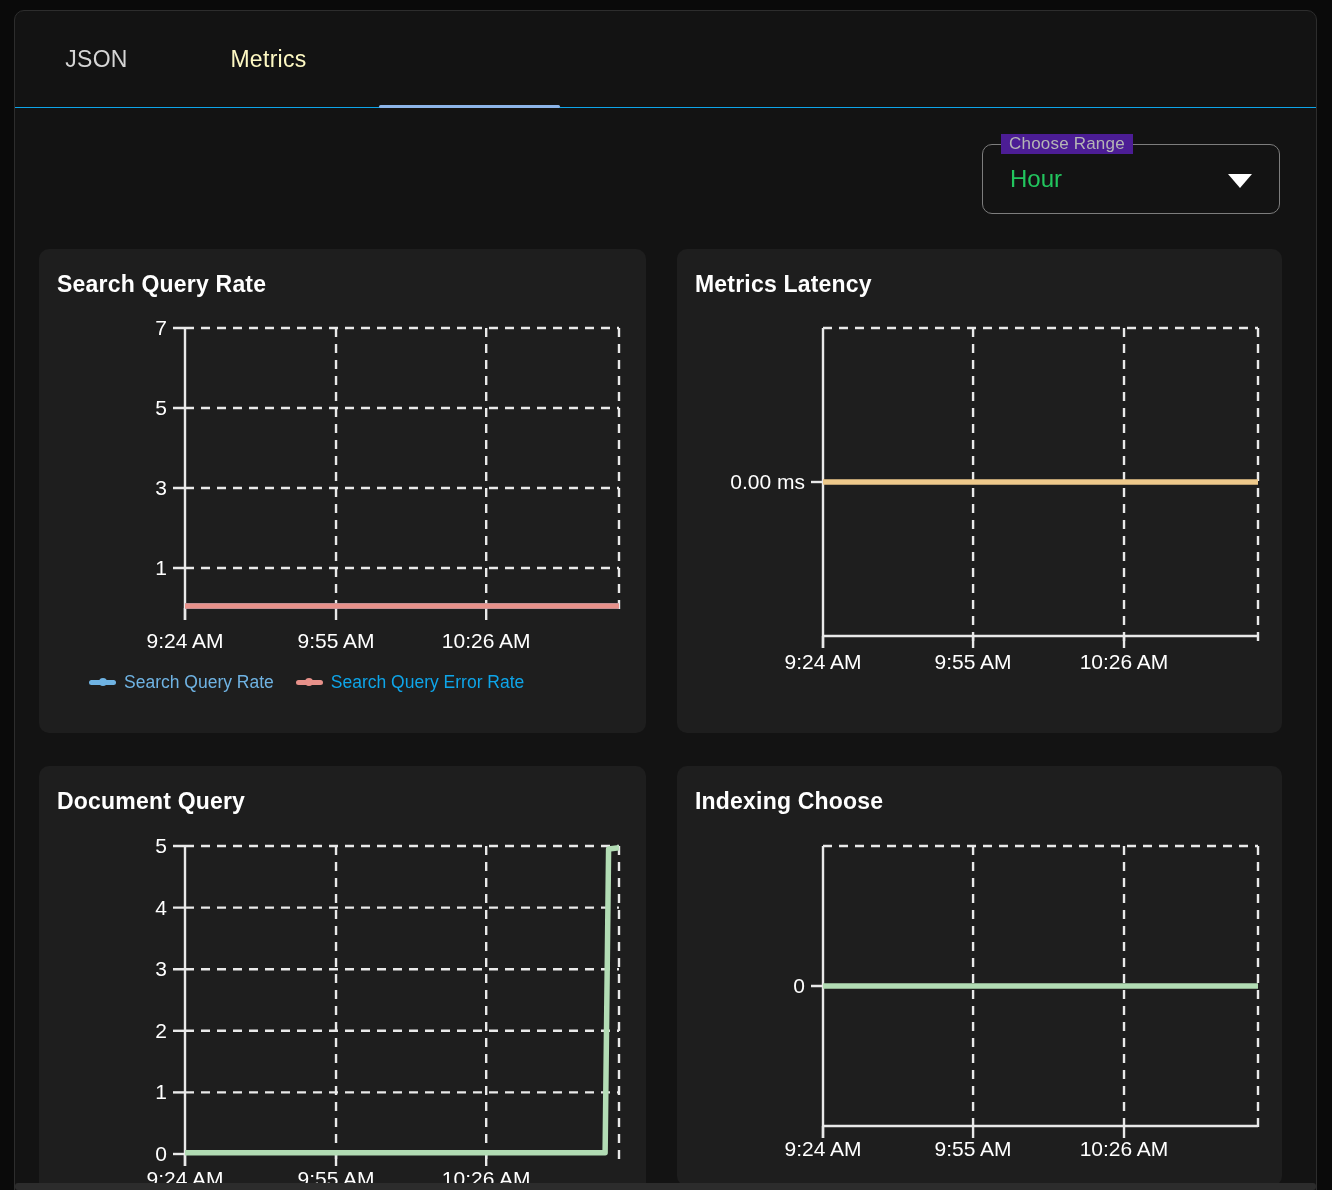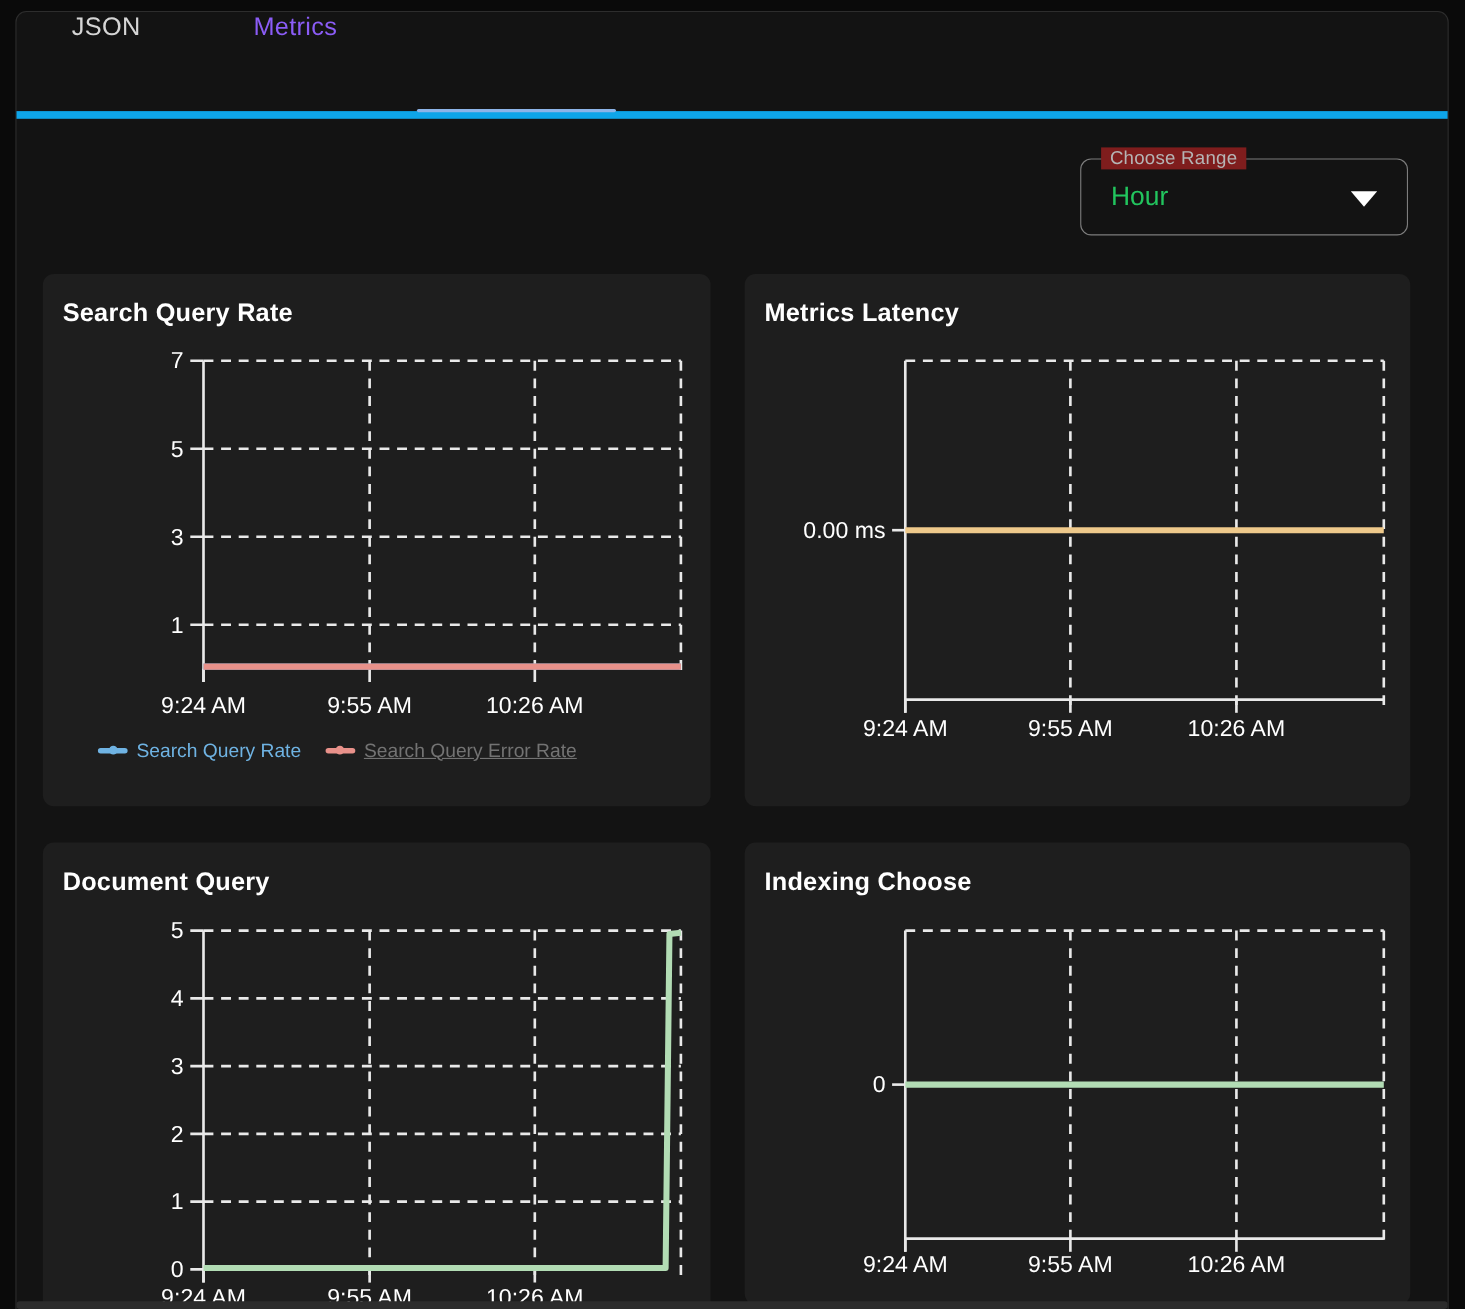--- a/index.html
+++ b/index.html
@@ -12,45 +12,45 @@
   }
   .container {
     position:absolute; left:14px; top:10px; width:1303px; height:1400px;
     background:#131313;
     border:1px solid #2d2d2d;
     border-radius:10px;
   }
   
   .tabbar {
     position:relative; height:97px;
-    border-bottom:7px solid #0ea5e9;
-    display:flex; align-items:flex-start;
+    border-bottom:1px solid #0ea5e9;
+    display:flex; align-items:center;
   }
   .tab {
     display:flex; align-items:center; justify-content:center;
     font-size:23px; font-weight:500; letter-spacing:.3px;
     color:#d5d5d5; cursor:pointer;
   }
   .tab.t1 { width:163px; }
   .tab.t2 { width:201px; }
   .tab.t3 { width:181px; }
-  .tab.active { color:#8b5cf6; }
+  .tab.active { color:#fef9c3; }
   .tab-indicator {
     position:absolute; left:364px; width:181px; height:3px; bottom:-1px;
     background:#8cb4e8; border-radius:2px;
   }
   
   .range-select {
     position:absolute; top:133px; right:36px; width:298px; height:70px;
     border:1px solid #7d7d7d; border-radius:10px;
     cursor:pointer;
   }
   .range-select .notch-label {
     position:absolute; top:-11px; left:18px;
-    background:#7f1d1d; padding:0 8px;
+    background:#4c1d95; padding:0 8px;
     font-size:17px; color:#b5b5b5; letter-spacing:.2px;
   }
   .range-select .value {
     position:absolute; left:27px; top:50%; transform:translateY(-50%);
     font-size:24px; color:#22c55e;
   }
   .range-select .caret {
     position:absolute; right:27px; top:50%; transform:translateY(-36%);
     width:0; height:0;
     border-left:12px solid transparent; border-right:12px solid transparent;
@@ -141,21 +141,21 @@
       <div class="legend-item">
         <span class="legend-marker" style="background: rgb(111, 179, 227); color: rgb(111, 179, 227);">
             <span class="legend-dot"></span>
           </span>
         <span class="legend-label" style="color: rgb(111, 179, 227);">Search Query Rate</span>
       </div>
       <div class="legend-item">
         <span class="legend-marker" style="background: rgb(232, 145, 138); color: rgb(232, 145, 138);">
             <span class="legend-dot"></span>
           </span>
-        <span class="legend-label" style="color: #737373; text-decoration: underline;">Search Query Error Rate</span>
+        <span class="legend-label" style="color: #0ea5e9;">Search Query Error Rate</span>
       </div>
     </div>
   </div>
 
   <div class="card" id="card-1">
     <svg class="chart-svg" width="605" height="484">
         <line x1="146" y1="79" x2="581" y2="79" stroke="#e9e9e9" stroke-width="2.4" stroke-dasharray="9 7"></line>
         <line x1="581" y1="79" x2="581" y2="392" stroke="#e9e9e9" stroke-width="2.4" stroke-dasharray="9 7"></line>
         <line x1="296.075" y1="79" x2="296.075" y2="392" stroke="#e9e9e9" stroke-width="2.4" stroke-dasharray="9 7"></line>
         <line x1="447.02" y1="79" x2="447.02" y2="392" stroke="#e9e9e9" stroke-width="2.4" stroke-dasharray="9 7"></line>

